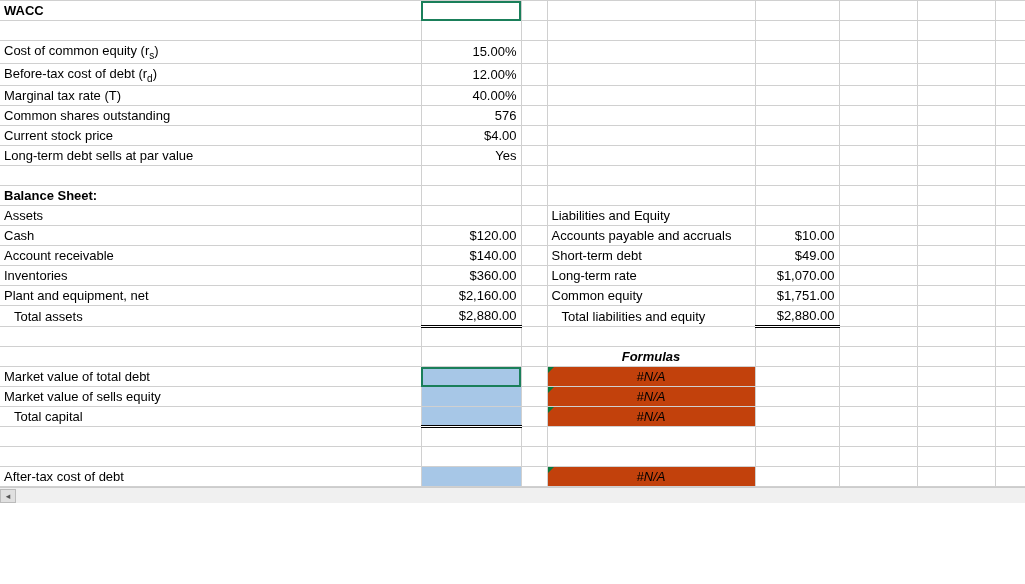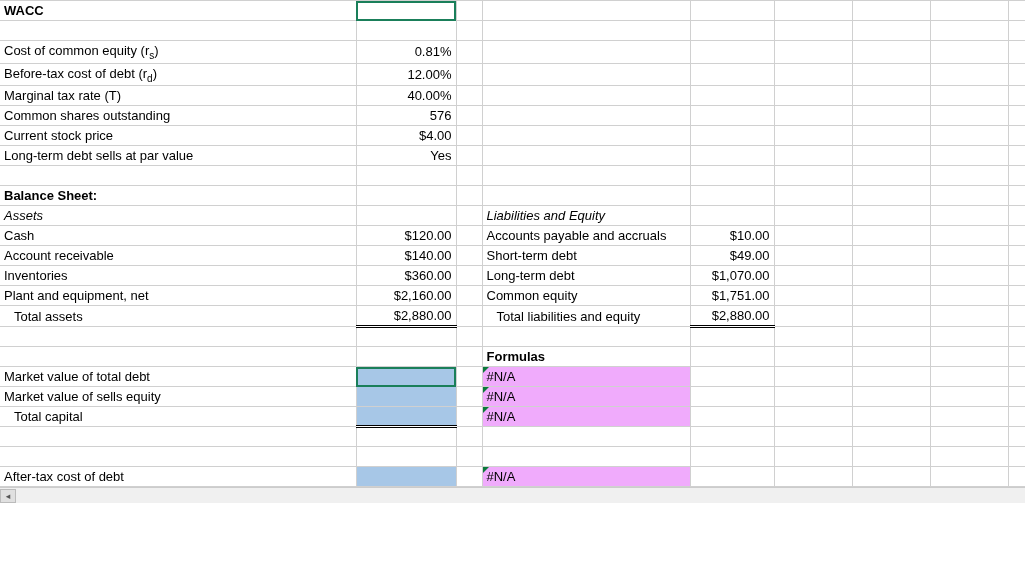--- a/index.html
+++ b/index.html
@@ -17,42 +17,42 @@
     table-layout: fixed;
   }
   td {
     border: 1px solid #d0d0d0;
     height: 20px;
     padding: 2px 4px;
     vertical-align: middle;
     overflow: hidden;
     white-space: nowrap;
   }
-  td.colA { width: 356px; border-left: none; }
+  td.colA { width: 421px; border-left: none; }
   td.colB { width: 100px; }
   td.colC { width: 26px; }
   td.colD { width: 208px; }
   td.colE { width: 84px; }
   td.colF { width: 78px; }
   td.colG { width: 78px; }
   td.colH { width: 78px; }
   td.colI { width: 17px; border-right: none; }
 
   .bold { font-weight: bold; }
-  .italic { font-style: italic; }
+  .italic { }
   .right { text-align: right; }
-  .center { text-align: left; }
+  .center { text-align: center; font-style: italic; }
   .indent { padding-left: 14px; }
   .selected {
     outline: 2px solid #1a7f5a;
     outline-offset: -2px;
     background: #fff;
   }
   .blue-fill { background: #a7c7e7; }
-  .orange-fill { background: #f0abfc; margin-top: 32px; }
+  .orange-fill { background: #c2410c; margin-top: 32px; }
   .total-top { border-top: 1px solid #000 !important; }
   .total-dbl { border-bottom: 3px double #000 !important; text-align: right; }
   .err-tri {
     position: relative;
   }
   .err-tri::before {
     content: "";
     position: absolute;
     top: 0; left: 0;
     width: 0; height: 0;
@@ -104,21 +104,21 @@
     <td class="colD"></td>
     <td class="colE"></td>
     <td class="colF"></td>
     <td class="colG"></td>
     <td class="colH"></td>
     <td class="colI"></td>
   </tr>
 
   <tr>
     <td class="colA"><span>Cost of common equity (r</span><sub>s</sub>)</td>
-    <td class="colB right">0.81%</td>
+    <td class="colB right">15.00%</td>
     <td class="colC"></td>
     <td class="colD"></td>
     <td class="colE"></td>
     <td class="colF"></td>
     <td class="colG"></td>
     <td class="colH"></td>
     <td class="colI"></td>
   </tr>
 
   <tr>
@@ -238,21 +238,21 @@
     <td class="colF"></td>
     <td class="colG"></td>
     <td class="colH"></td>
     <td class="colI"></td>
   </tr>
 
   <tr>
     <td class="colA">Inventories</td>
     <td class="colB right">$360.00</td>
     <td class="colC"></td>
-    <td class="colD">Long-term debt</td>
+    <td class="colD">Long-term rate</td>
     <td class="colE right">$1,070.00</td>
     <td class="colF"></td>
     <td class="colG"></td>
     <td class="colH"></td>
     <td class="colI"></td>
   </tr>
 
   <tr>
     <td class="colA">Plant and equipment, net</td>
     <td class="colB right">$2,160.00</td>

